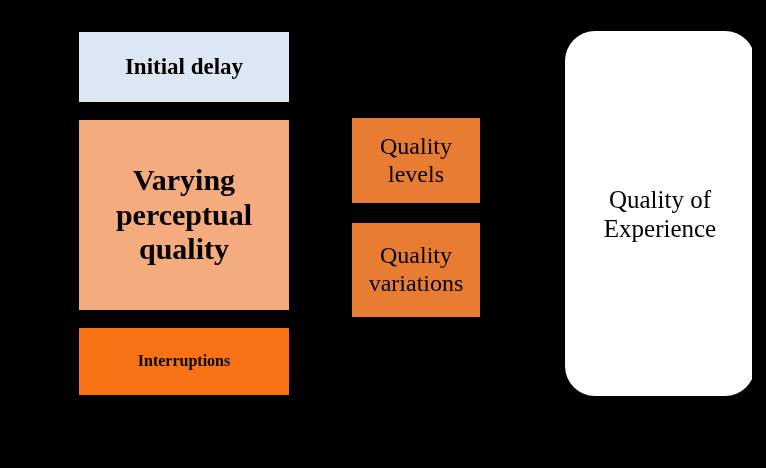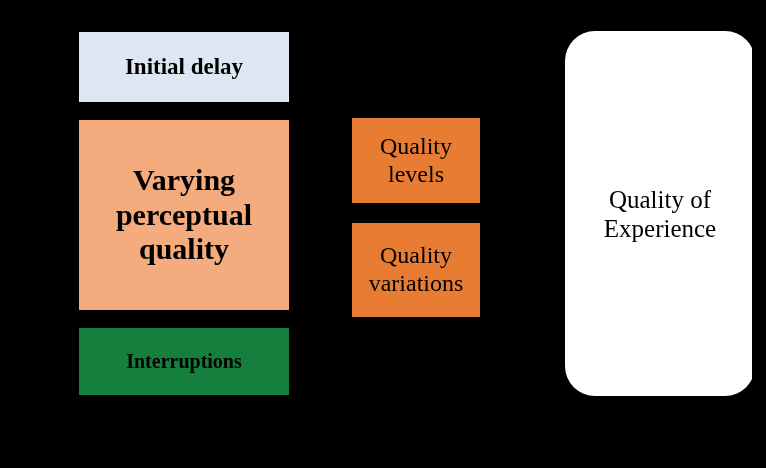--- a/index.html
+++ b/index.html
@@ -48,22 +48,22 @@
     height: 190px;
     background: #f4ac7e;
     font-size: 30px;
     font-weight: bold;
   }
   #node-interruptions {
     left: 79px;
     top: 328px;
     width: 210px;
     height: 67px;
-    background: #15803d;
-    font-size: 20px;
+    background: #f97316;
+    font-size: 16px;
     font-weight: bold;
   }
 
   
   #node-quality-levels {
     left: 352px;
     top: 118px;
     width: 128px;
     height: 85px;
     background: #e87c33;

